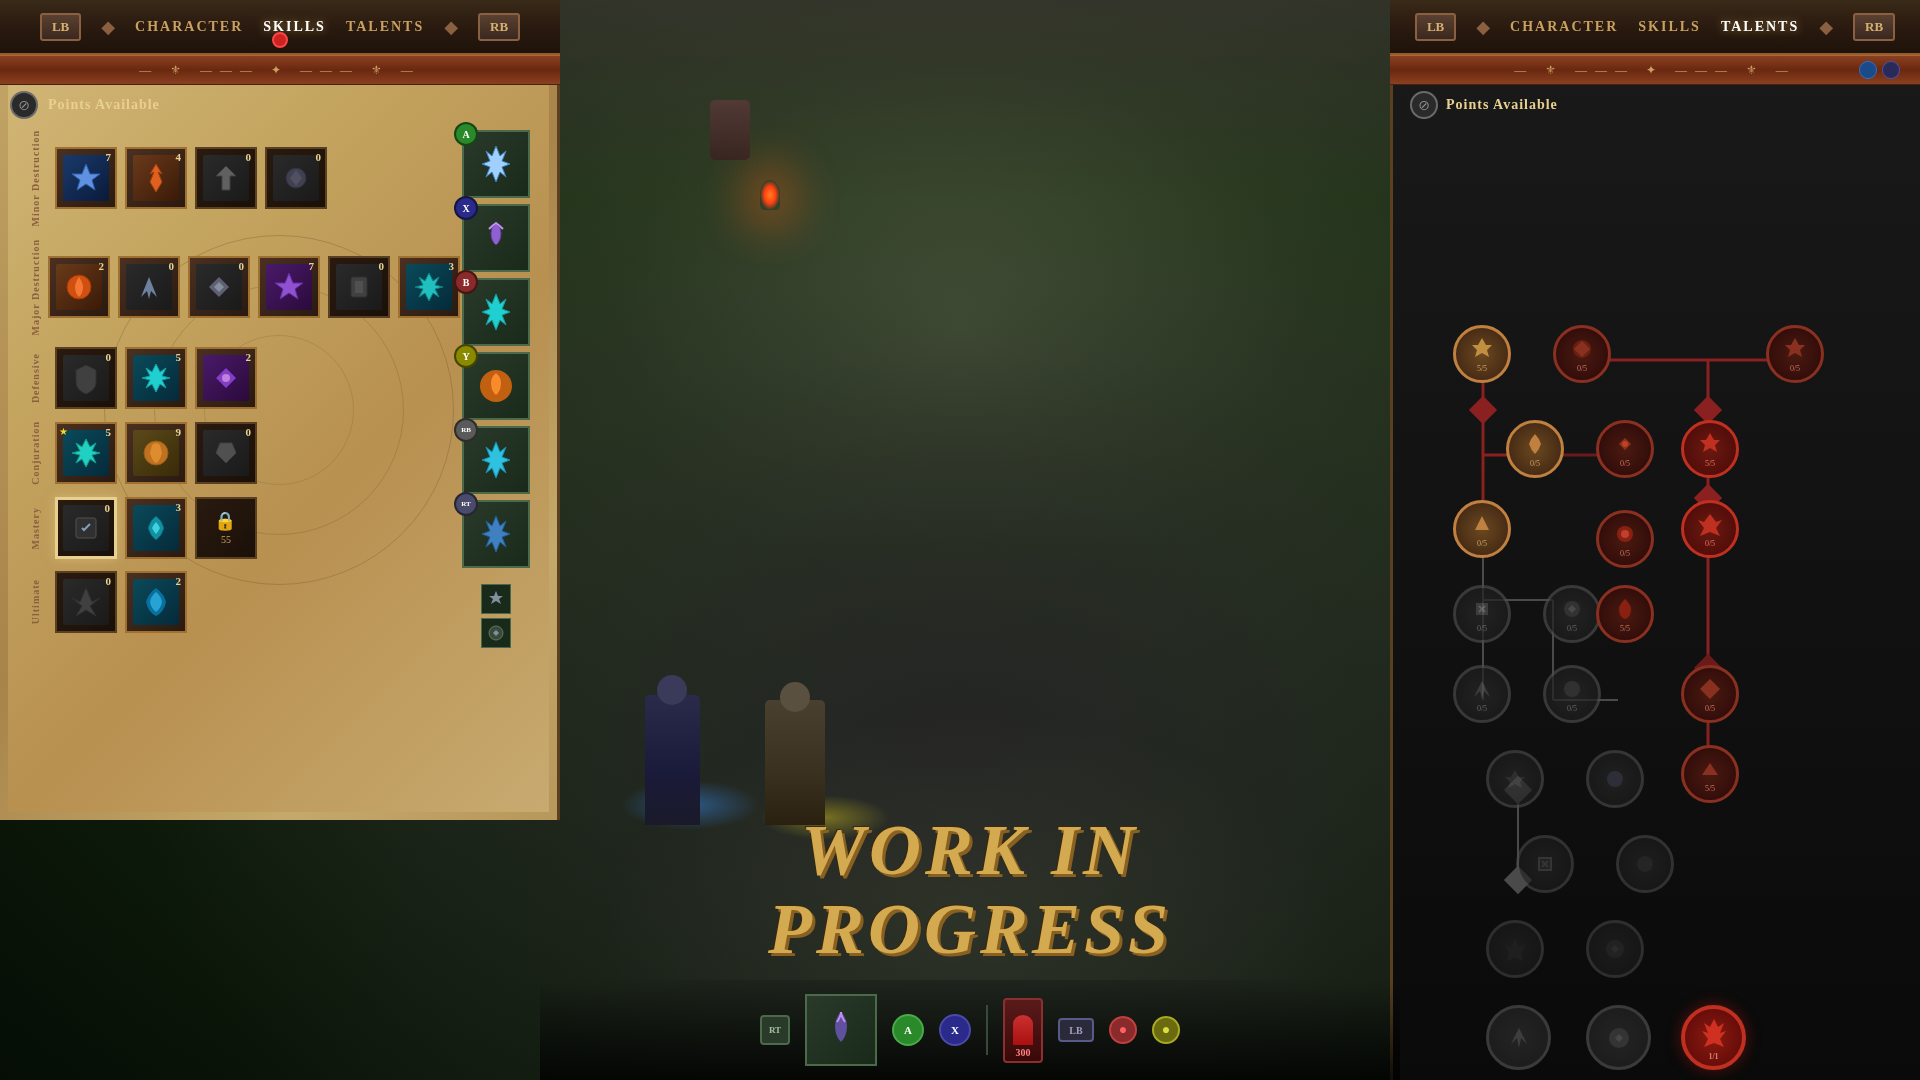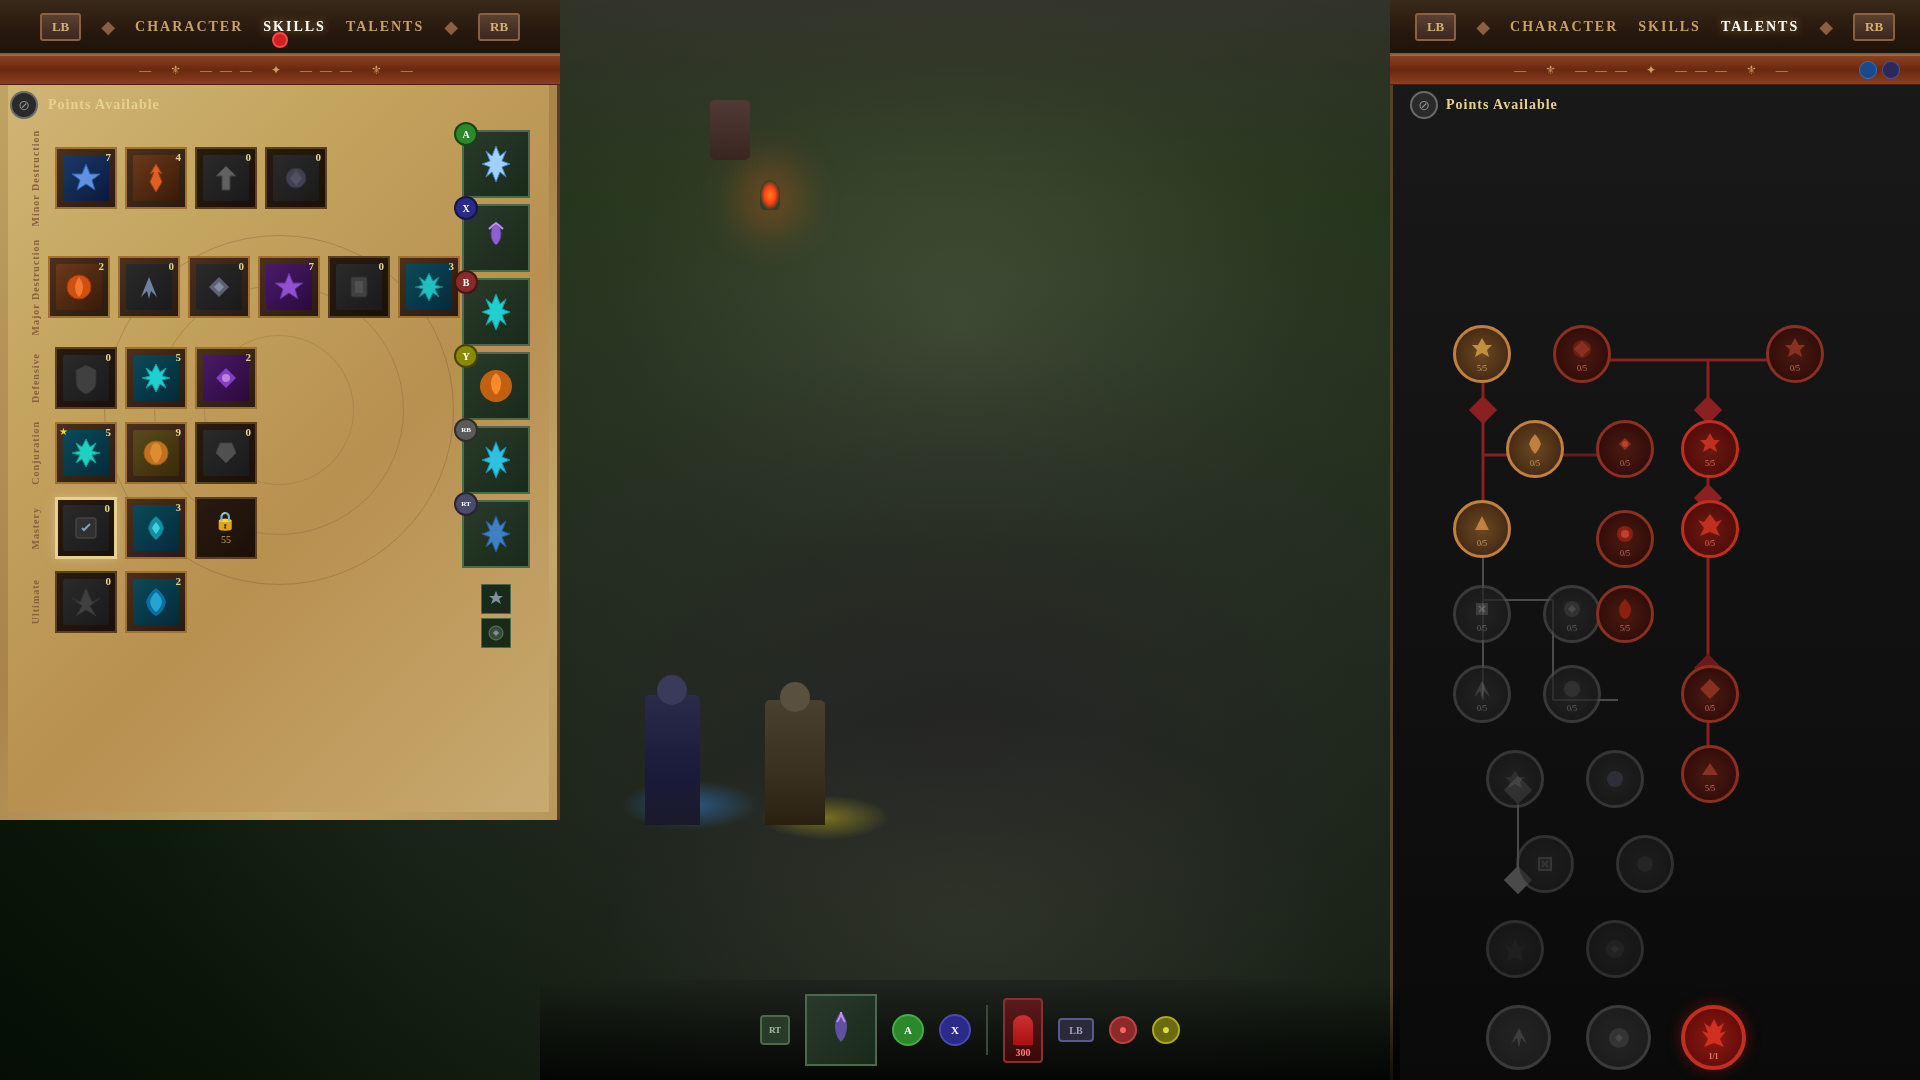--- a/index.html
+++ b/index.html
@@ -1036,21 +1036,22 @@
         </svg>
       <div style="font-size:8px;color:#e08070;margin-top:1px;font-weight:bold;">1/1</div>
     </div>
 
   </div>
 
 </div>
 
 <div class="wip-text">
   <div class="wip-label">
-    <br>
+    <span>WORK IN</span><br>
+    <span>PROGRESS</span>
   </div>
 </div>
 
 <div class="bottom-bar">
 
   <div style="width:30px;height:30px;border-radius:4px;background:#2a3a2a;border:2px solid #4a6a4a;display:flex;align-items:center;justify-content:center;color:#a0c0a0;font-size:9px;font-weight:bold;cursor:pointer;">RT</div>
 
   <div style="width:72px;height:72px;background:linear-gradient(135deg,#2a3a2a,#1a2a1a);border:2px solid #4a6a4a;display:flex;align-items:center;justify-content:center;cursor:pointer;">
     <svg width="48" height="48" viewBox="0 0 48 48">
         <path d="M24 6 Q30 12 30 20 Q30 30 24 36 Q18 30 18 20 Q18 12 24 6Z" fill="#6050a0"></path>

